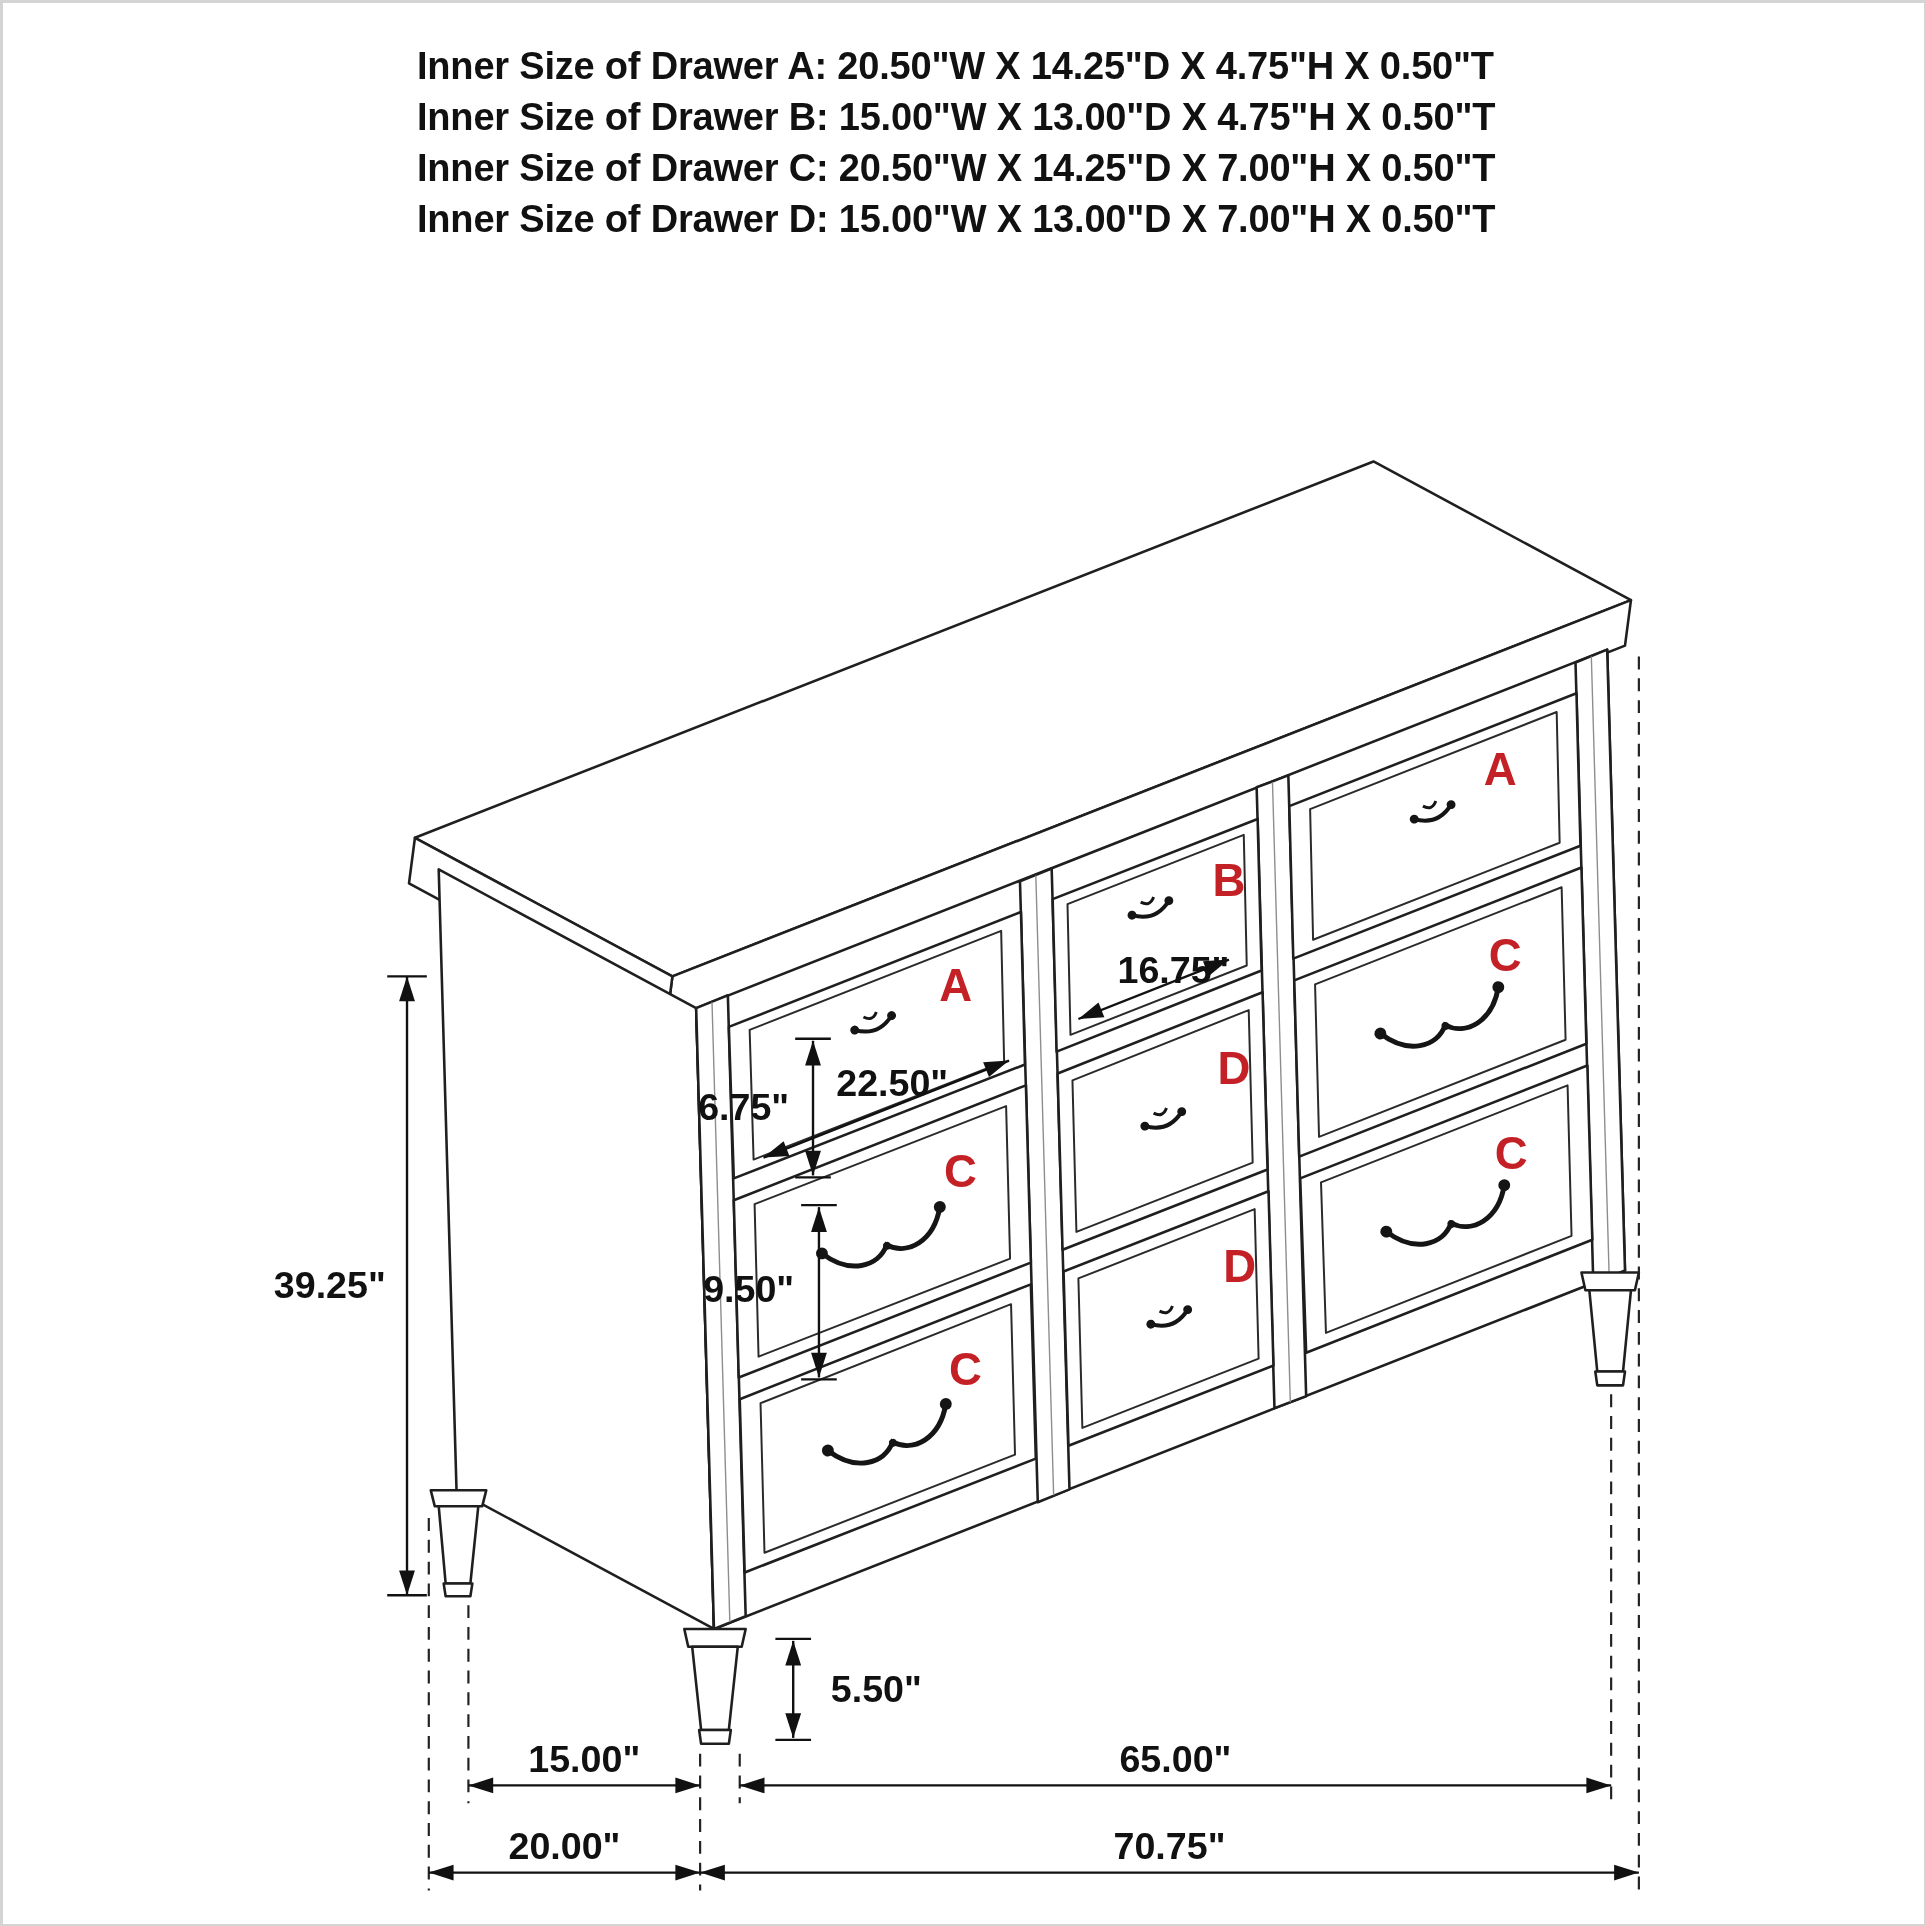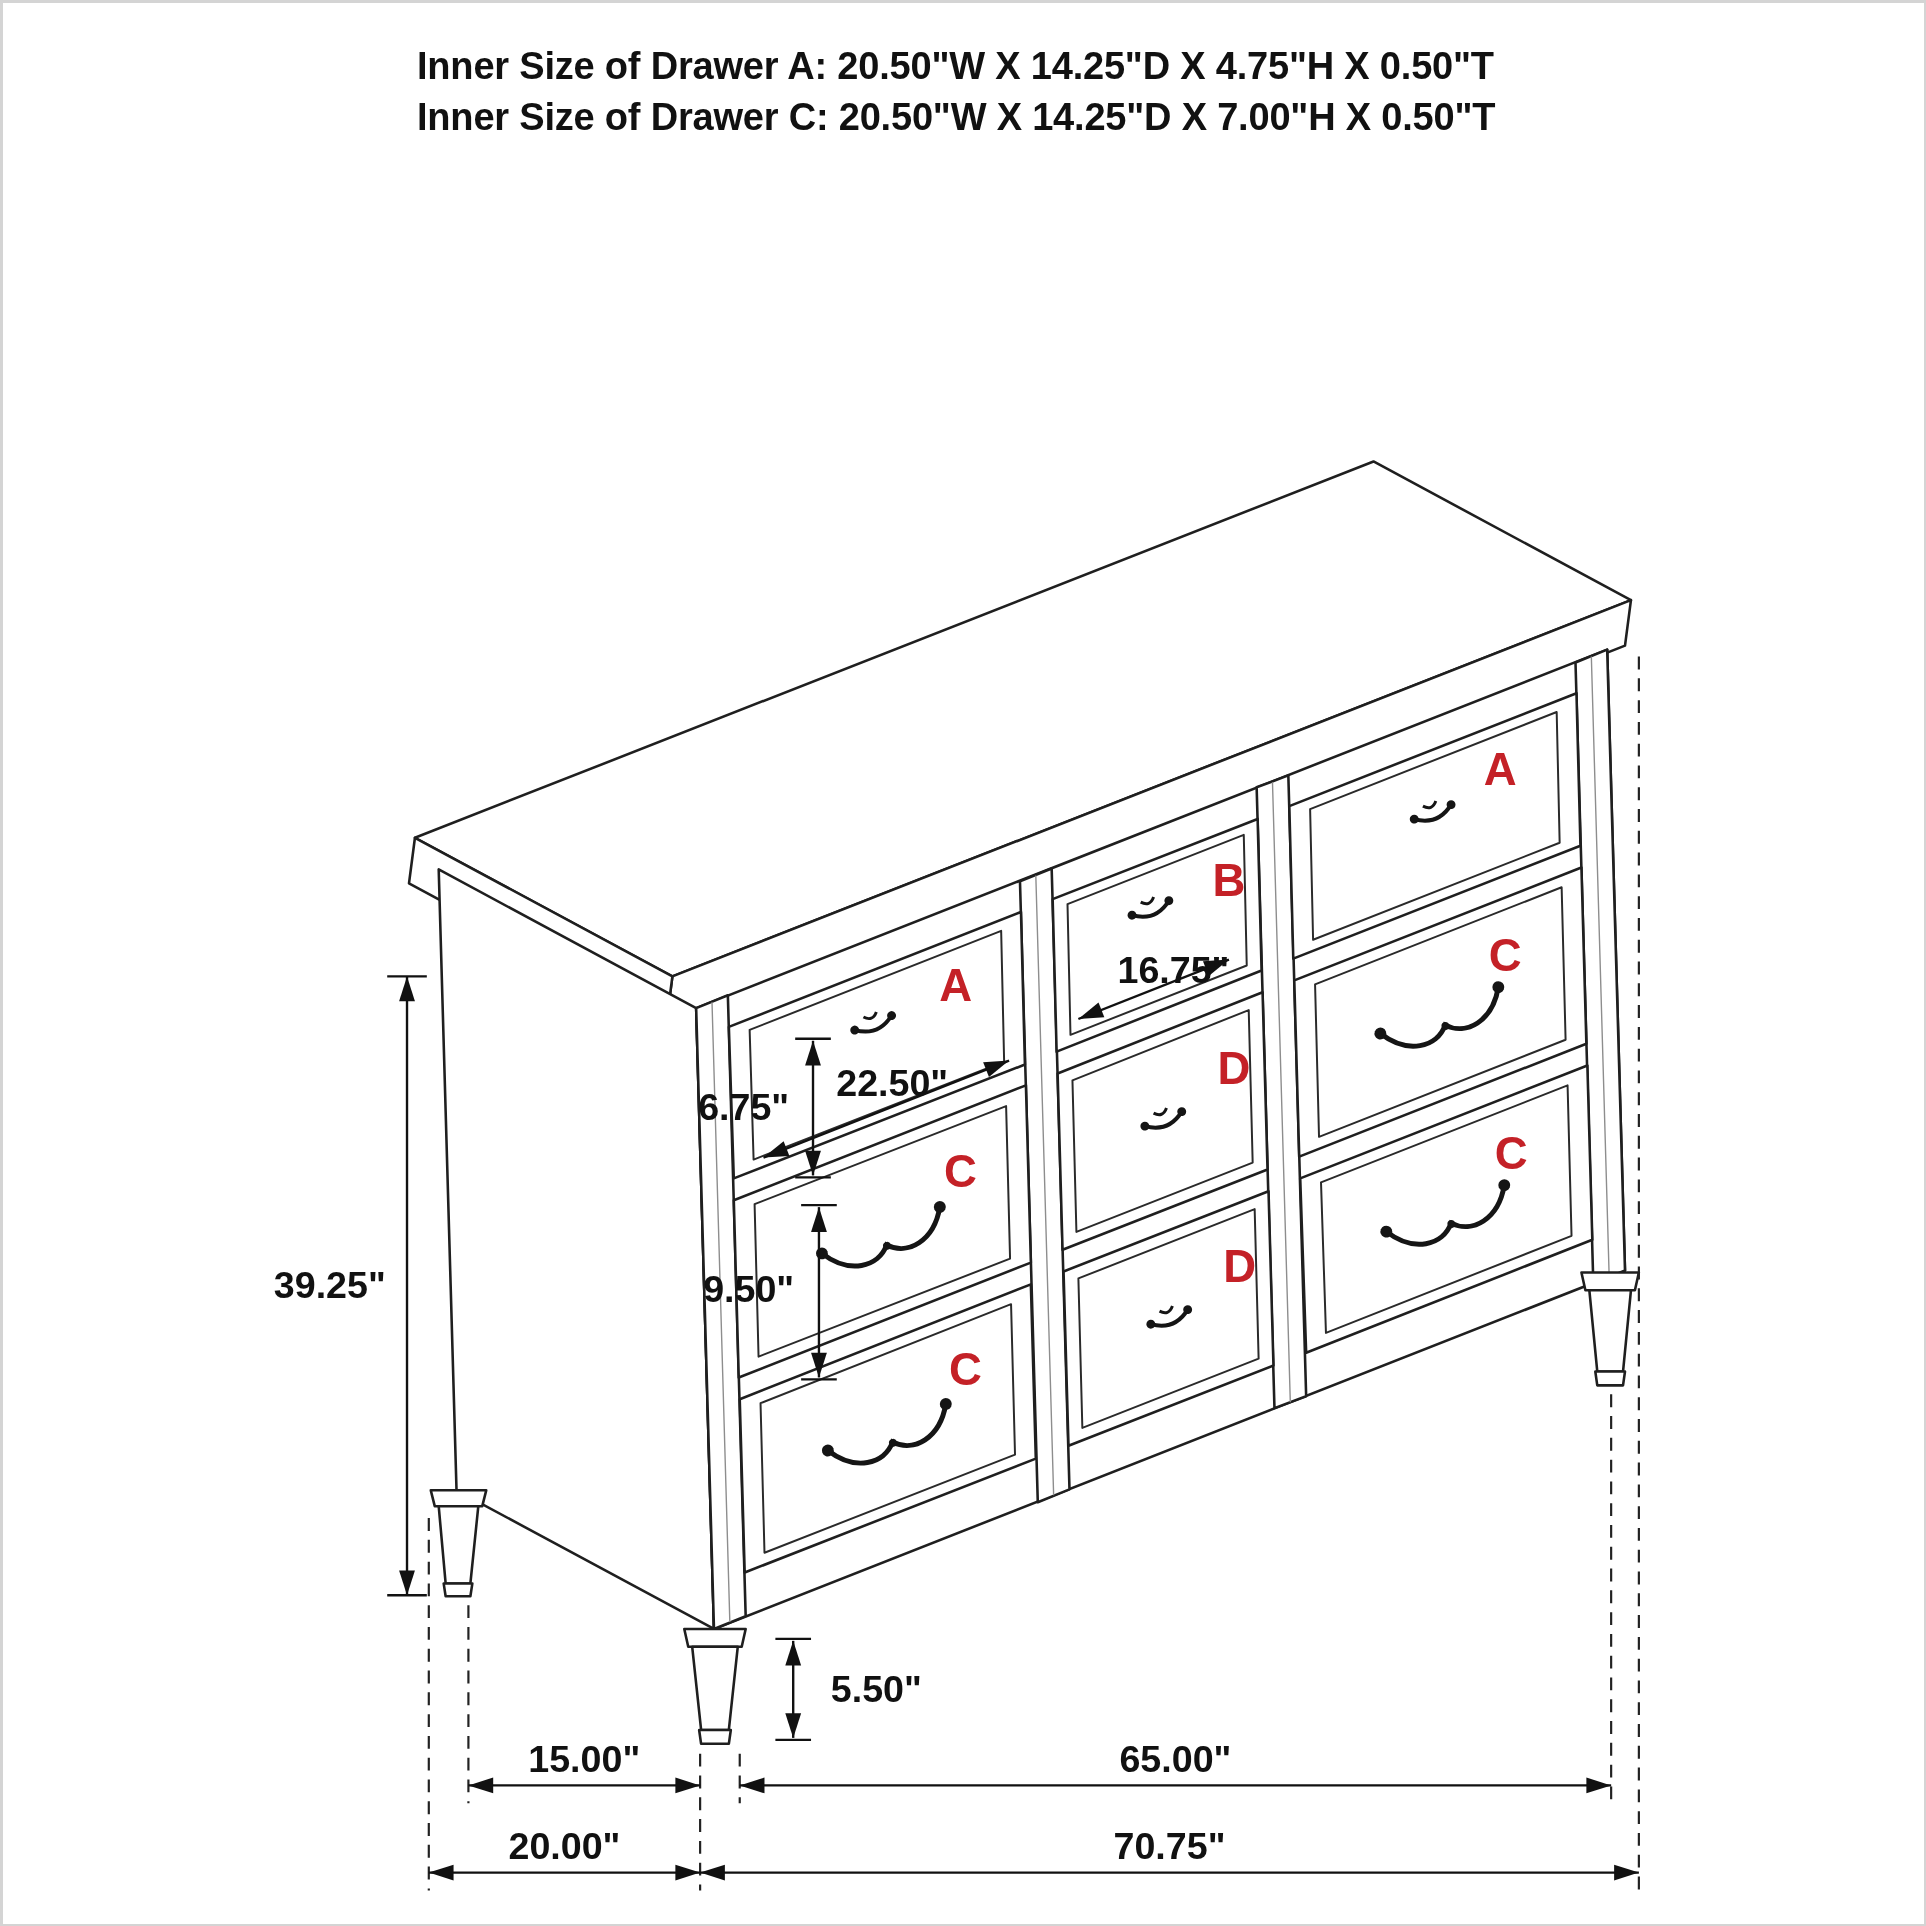--- a/index.html
+++ b/index.html
@@ -30,21 +30,23 @@
   .dim{font-size:38px;font-weight:700;fill:#111;}
   .red{font-size:46px;font-weight:700;}
 </style>
 </head>
 <body>
 
 <div class="page">
 
   <div class="header">
     <div class="header-line">Inner Size of Drawer A: 20.50"W X 14.25"D X 4.75"H X 0.50"T</div>
+    <div class="header-line">Inner Size of Drawer B: 15.00"W X 13.00"D X 4.75"H X 0.50"T</div>
     <div class="header-line">Inner Size of Drawer C: 20.50"W X 14.25"D X 7.00"H X 0.50"T</div>
+    <div class="header-line">Inner Size of Drawer D: 15.00"W X 13.00"D X 7.00"H X 0.50"T</div>
   </div>
 
   <svg width="1927" height="1927" viewBox="0 0 1946 1946">
     <defs>
       <marker id="ah" markerUnits="userSpaceOnUse" markerWidth="30" markerHeight="22" refX="27" refY="11" orient="auto-start-reverse">
         <path d="M2,3 L27,11 L2,19 Z" fill="#111"></path>
       </marker>
       <g id="pullS">
         <path class="hw" d="M-20,2 Q0,17 20,2" stroke-width="4"></path>
         <circle class="hwf" cx="-20" cy="2" r="4.5"></circle>

